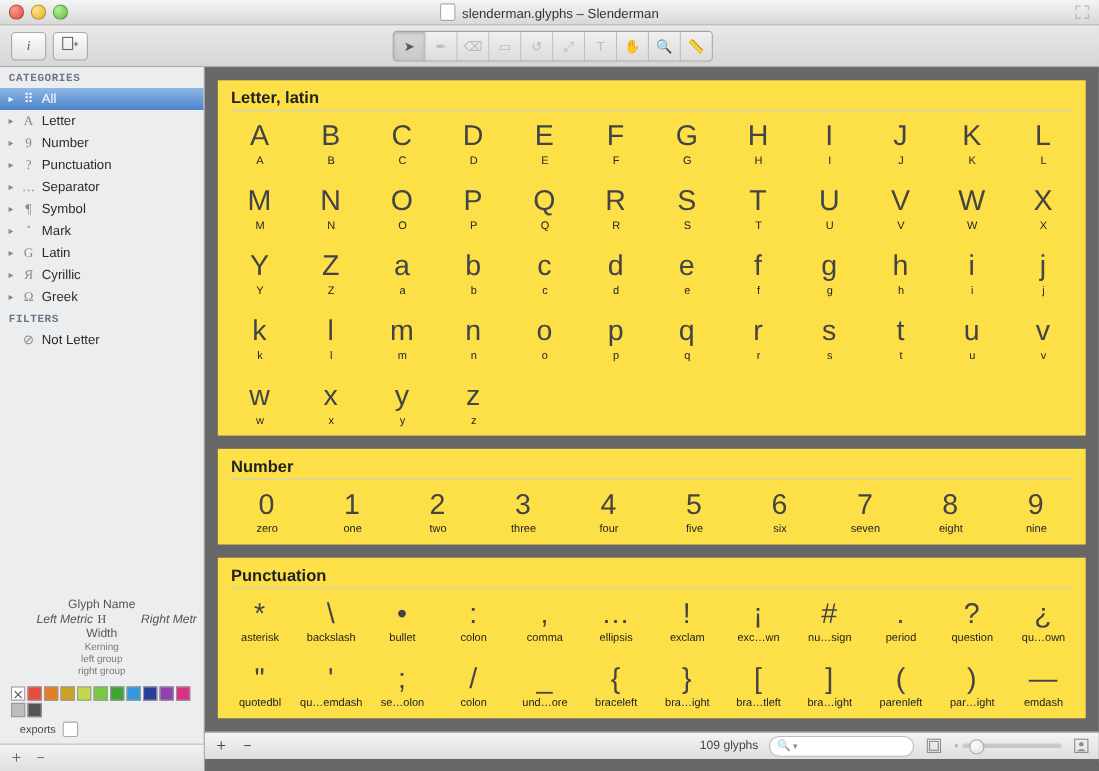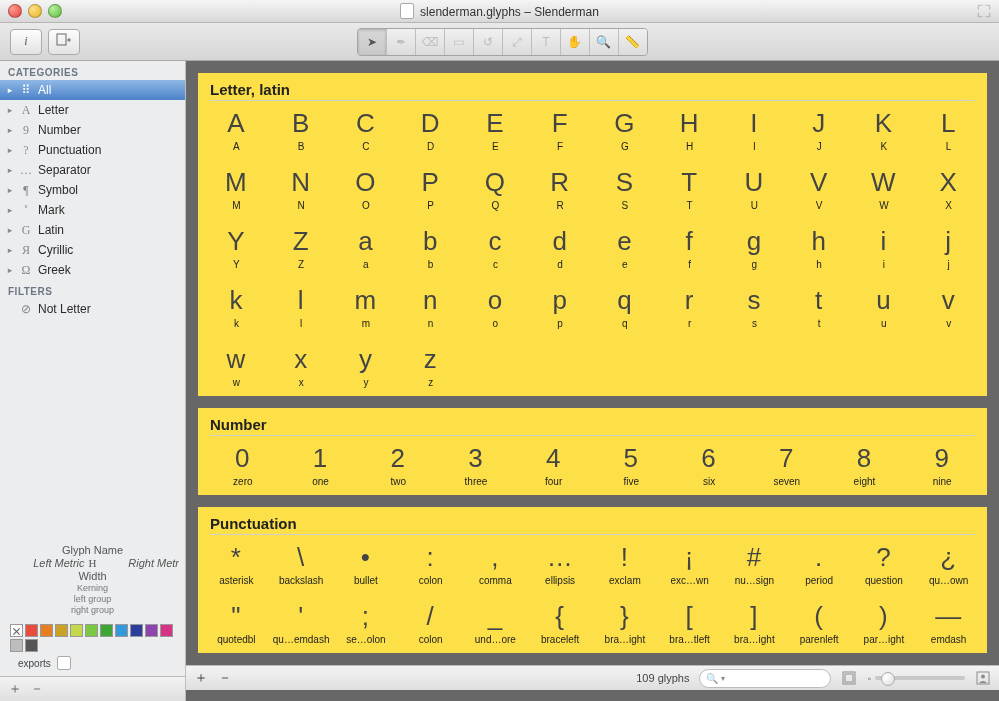--- a/index.html
+++ b/index.html
@@ -20,21 +20,21 @@
   .tb-left{display:flex;gap:6px;}
   .tb-btn{width:30px;height:24px;border:1px solid #aaa;border-radius:4px;background:linear-gradient(#fdfdfd,#e3e3e3);display:flex;align-items:center;justify-content:center;font-size:12px;color:#555;}
   .tb-center{margin:0 auto;display:flex;border:1px solid #a4a4a4;border-radius:4px;overflow:hidden;height:26px;}
   .tb-center .seg{width:28px;display:flex;align-items:center;justify-content:center;border-right:1px solid #bdbdbd;background:linear-gradient(#f0f0f0,#dcdcdc);color:#BBB;}
   .tb-center .seg:last-child{border-right:none;}
   .tb-center .seg.active{background:linear-gradient(#d8d8d8,#c8c8c8);box-shadow:inset 0 1px 3px rgba(0,0,0,.2);color:#555;}
   
   .main{flex:1;display:flex;min-height:0;}
   
   .sidebar{width:185px;background:#ecedef;border-right:1px solid #bdbdbd;display:flex;flex-direction:column;}
-  .side-section{padding:6px 0 2px 8px;font-weight:bold;color:#6d7784;font-size:10px;letter-spacing:.5px;}
+  .side-section{padding:6px 0 2px 8px;font-weight:bold;color:#6d7784;font-size:10px;letter-spacing:.5px;font-family:Liberation Mono, monospace;}
   .side-item{display:flex;align-items:center;height:20px;padding-left:6px;gap:5px;font-size:12px;color:#2a2a2a;}
   .side-item .tri{width:8px;text-align:center;color:#8a8a8a;font-size:9px;}
   .side-item.selected{background:linear-gradient(#8fb8e6,#4b82c9);color:#fff;}
   .side-item.selected .tri{color:#fff;}
   .side-item .glyph{width:14px;text-align:center;font-family:Georgia,serif;color:#888;}
   .side-item.selected .glyph{color:#fff;}
   .side-spacer{flex:1;}
   .side-info{padding:4px 6px;font-size:11px;color:#555;text-align:center;}
   .side-info .row{display:flex;justify-content:center;margin:1px 0;}
   .side-info .left,.side-info .right{flex:1;text-align:right;white-space:nowrap;overflow:hidden;font-style:italic;}

